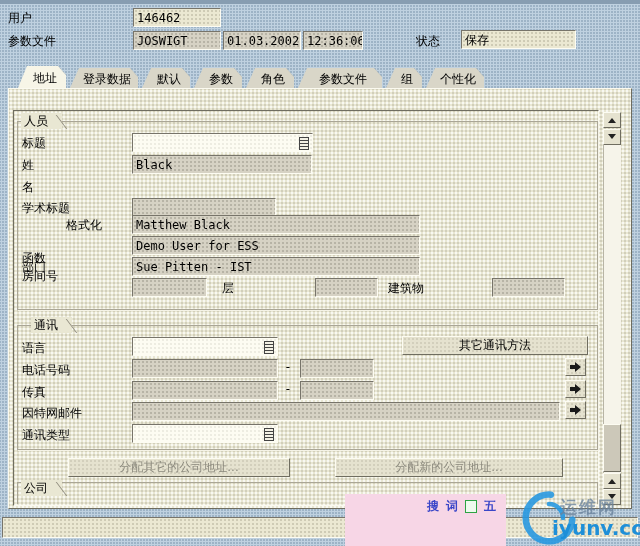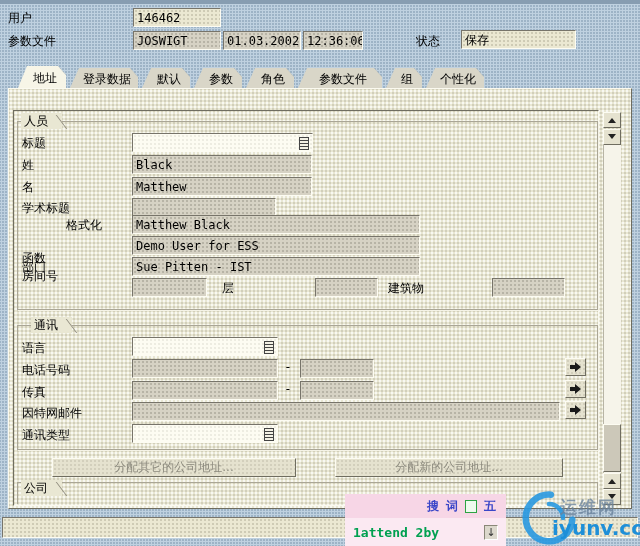--- a/index.html
+++ b/index.html
@@ -152,21 +152,20 @@
   <div class="abs lbl" style="left:22px; top:135px;">标题</div>
   <div class="abs field f-white f-flex" style="left:132px; top:133px; width:181px;">
       <span></span>
       <span class="dd-icon"></span>
     </div>
 
   <div class="abs lbl" style="left:22px; top:157px;">姓</div>
   <div class="abs field f-gray" style="left:132px; top:155px; width:180px;">Black</div>
 
   <div class="abs lbl" style="left:22px; top:179px;">名</div>
-  <div class="abs field f-gray" style="left:132px; top:177px; width:180px;">Matthew</div>
 
   <div class="abs lbl" style="left:22px; top:200px;">学术标题</div>
   <div class="abs field f-gray" style="left:132px; top:198px; width:144px;"></div>
 
   <div class="abs lbl" style="left:22px; top:217px;margin-left:44px;">格式化</div>
   <div class="abs field f-gray" style="left:132px; top:215px; width:288px;">Matthew Black</div>
 
   <div class="abs lbl" style="left:22px; top:238px;margin-top:12px;">函数</div>
   <div class="abs field f-gray" style="left:132px; top:236px; width:288px;">Demo User for ESS</div>
 
@@ -184,20 +183,21 @@
   <div class="abs grouptitle" style="left:31px; top:317px;">
       <span>通讯</span>
       <span class="diag"></span>
     </div>
 
   <div class="abs lbl" style="left:22px; top:340px;">语言</div>
   <div class="abs field f-white f-flex" style="left:132px; top:337px; width:146px;">
       <span></span>
       <span class="dd-icon"></span>
     </div>
+  <div class="abs btn" style="left:402px; top:336px; width:186px;">其它通讯方法</div>
 
   <div class="abs lbl" style="left:22px; top:362px;">电话号码</div>
   <div class="abs field f-gray" style="left:132px; top:359px; width:146px;"></div>
   <div class="abs dash" style="left:283px; top:359px;">-</div>
   <div class="abs field f-gray" style="left:300px; top:359px; width:74px;"></div>
   <div class="abs btn sq-btn" style="left:565px; top:358px;">
       <span class="arrow-right"></span>
     </div>
 
   <div class="abs lbl" style="left:22px; top:384px;">传真</div>
@@ -213,21 +213,21 @@
   <div class="abs btn sq-btn" style="left:565px; top:401px;">
       <span class="arrow-right"></span>
     </div>
 
   <div class="abs lbl" style="left:22px; top:427px;">通讯类型</div>
   <div class="abs field f-white f-flex" style="left:132px; top:424px; width:146px;">
       <span></span>
       <span class="dd-icon"></span>
     </div>
 
-  <div class="abs btn disabled" style="left:52px; top:458px; width:244px;">分配其它的公司地址...</div>
+  <div class="abs btn disabled" style="left:68px; top:458px; width:222px;">分配其它的公司地址...</div>
   <div class="abs btn disabled" style="left:335px; top:458px; width:228px;">分配新的公司地址...</div>
 
   <div class="abs" style="left:17px; top:482px; width:581px; height:22px; border:1px solid #aaa696; border-bottom:none; box-shadow:1px 0 0 #f5f3e6;"></div>
   <div class="abs grouptitle" style="left:21px; top:480px;">
       <span>公司</span>
       <span class="diag"></span>
     </div>
 
   <div class="abs sb-btn" style="left:603px; top:112px;">
       <span class="tri-up"></span>
@@ -245,24 +245,20 @@
     </div>
 
   <div class="abs f-cream statusbar" style="left:2px; top:517px; width:636px; height:21px;"></div>
 
   <div class="abs ime" style="left:345px; top:494px; width:161px; height:52px;">
     <div class="ime-row1">
       <span>搜</span>
       <span>词</span>
       <span class="green-box"></span>
       <span>五</span>
-    </div>
-    <div class="ime-row2">
-      <span class="ime-cand">1attend 2by</span>
-      <span class="ime-arrow">↓</span>
     </div>
   </div>
 
   <svg class="abs" style="left:520px; top:490px;" width="58" height="56" viewBox="0 0 60 60">
     <path d="M32 5 A25 25 0 1 0 55 32" fill="none" stroke="#2898e0" stroke-width="7" stroke-linecap="round" opacity="0.9"></path>
     <path d="M30 15 A15 15 0 0 1 45 30" fill="none" stroke="#2898e0" stroke-width="5" stroke-linecap="round" opacity="0.9"></path>
   </svg>
   <div class="abs wm-name" style="left:560px; top:496px;font-family:Liberation Mono, monospace;">运维网</div>
   <div class="abs wm-url" style="left:552px; top:516px;">iyunv.com</div>
 </div>

